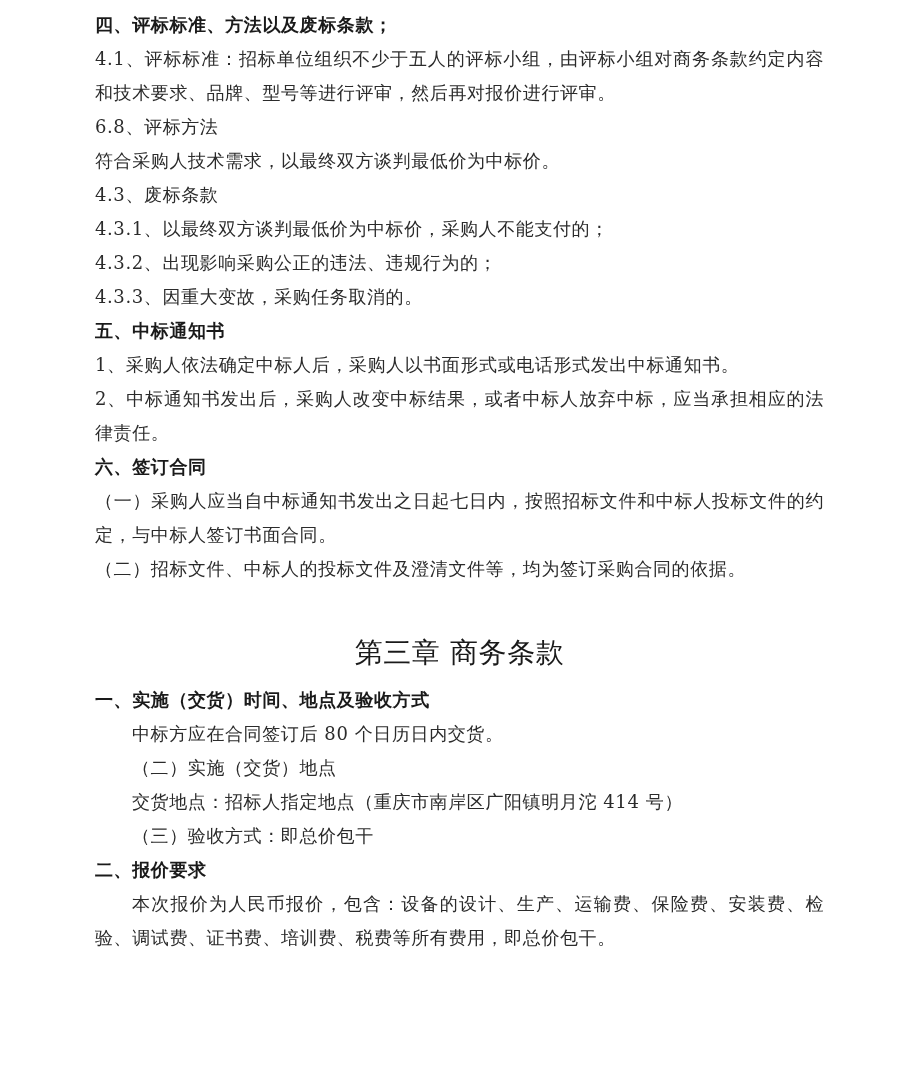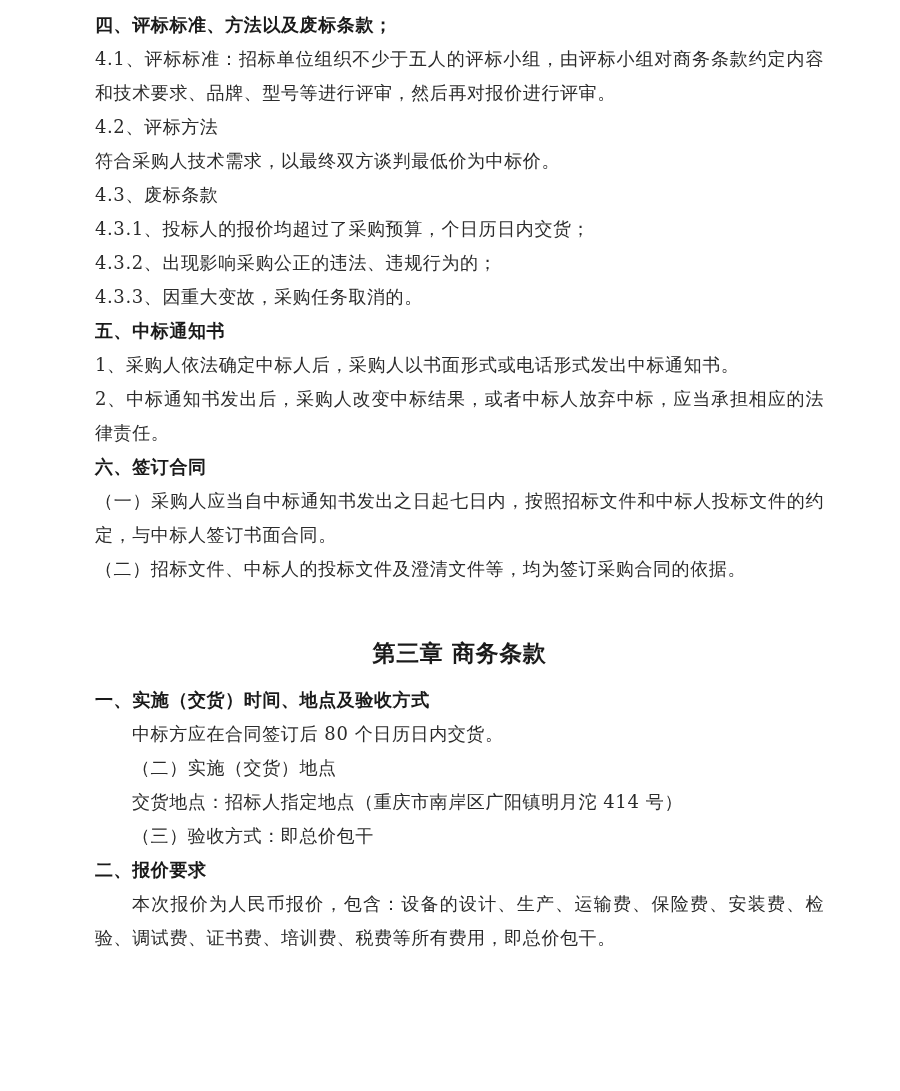--- a/index.html
+++ b/index.html
@@ -27,46 +27,46 @@
   }
   .h {
     font-weight: bold;
     color: #1a1a1a;
   }
   .sp {
     letter-spacing: 3px;
   }
   .chapter {
     text-align: center !important;
-    font-weight: bold;
-    font-size: 23px;
+    font-weight: normal;
+    font-size: 28px;
     color: #1a1a1a;
     margin-top: 50px !important;
     margin-bottom: 13px !important;
     letter-spacing: 1.5px;
   }
   .ind {
     text-indent: 37px;
   }
   .u {
     text-underline-offset: 4px;
   }
 </style>
 </head>
 <body>
 
 <div class="page">
   <div class="doc">
 
     <p class="h sp">四、评标标准、方法以及废标条款；</p>
     <p>4.1、评标标准：招标单位组织不少于五人的评标小组，由评标小组对商务条款约定内容和技术要求、品牌、型号等进行评审，然后再对报价进行评审。</p>
-    <p>4.2、评标方法</p>
+    <p>6.8、评标方法</p>
     <p>符合采购人技术需求，以最终双方谈判最低价为中标价。</p>
     <p>4.3、废标条款</p>
-    <p>4.3.1、投标人的报价均超过了采购预算，个日历日内交货；</p>
+    <p>4.3.1、以最终双方谈判最低价为中标价，采购人不能支付的；</p>
     <p>4.3.2、出现影响采购公正的违法、违规行为的；</p>
     <p>4.3.3、因重大变故，采购任务取消的。</p>
 
     <p class="h">五、中标通知书</p>
     <p>1、采购人依法确定中标人后，采购人以书面形式或电话形式发出中标通知书。</p>
     <p>2、中标通知书发出后，采购人改变中标结果，或者中标人放弃中标，应当承担相应的法律责任。</p>
 
     <p class="h">六、签订合同</p>
     <p>（一）采购人应当自中标通知书发出之日起七日内，按照招标文件和中标人投标文件的约定，与中标人签订书面合同。</p>
     <p>（二）招标文件、中标人的投标文件及澄清文件等，均为签订采购合同的依据。</p>

